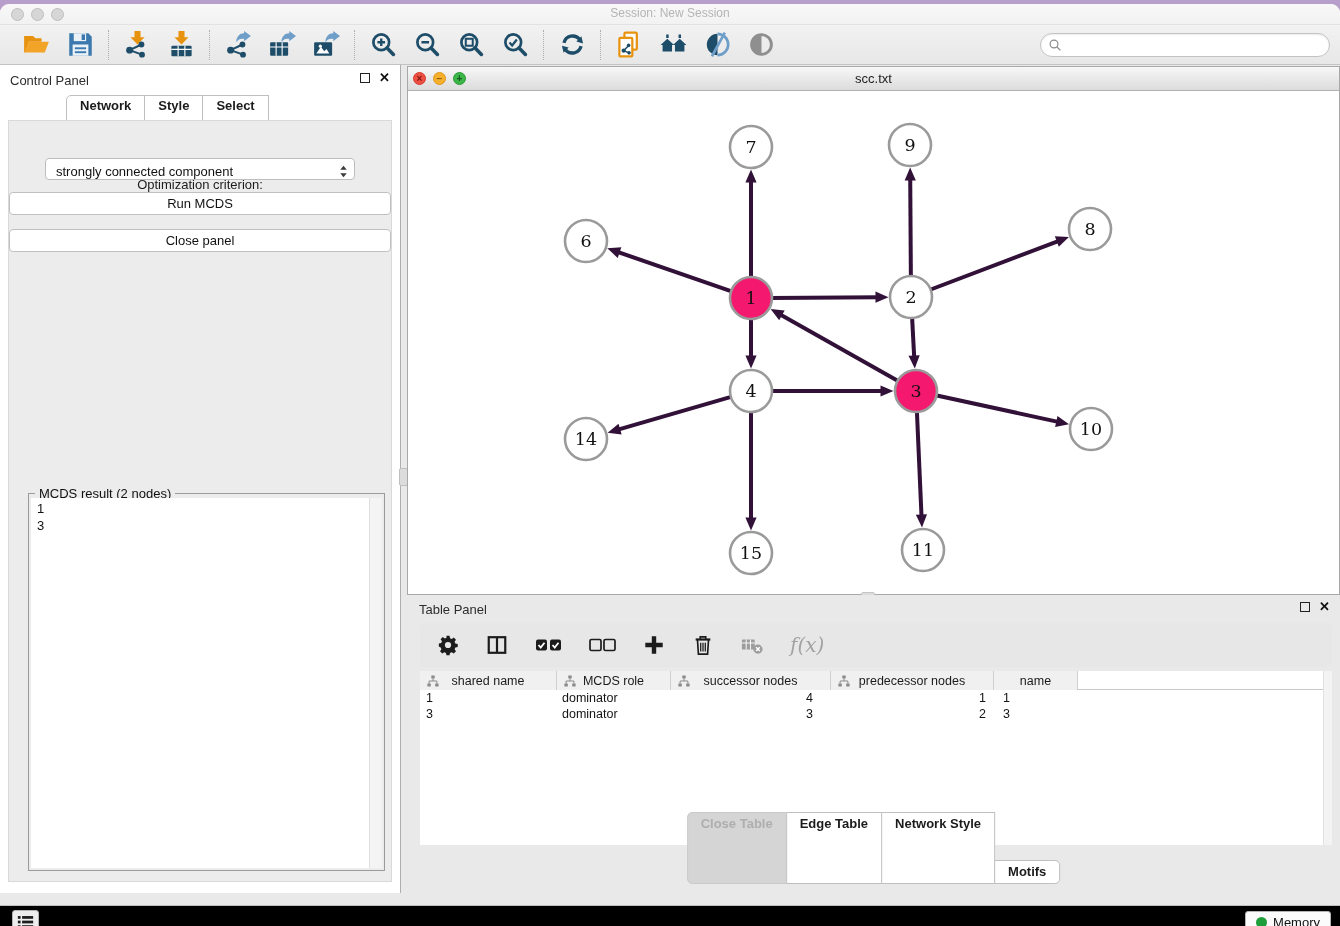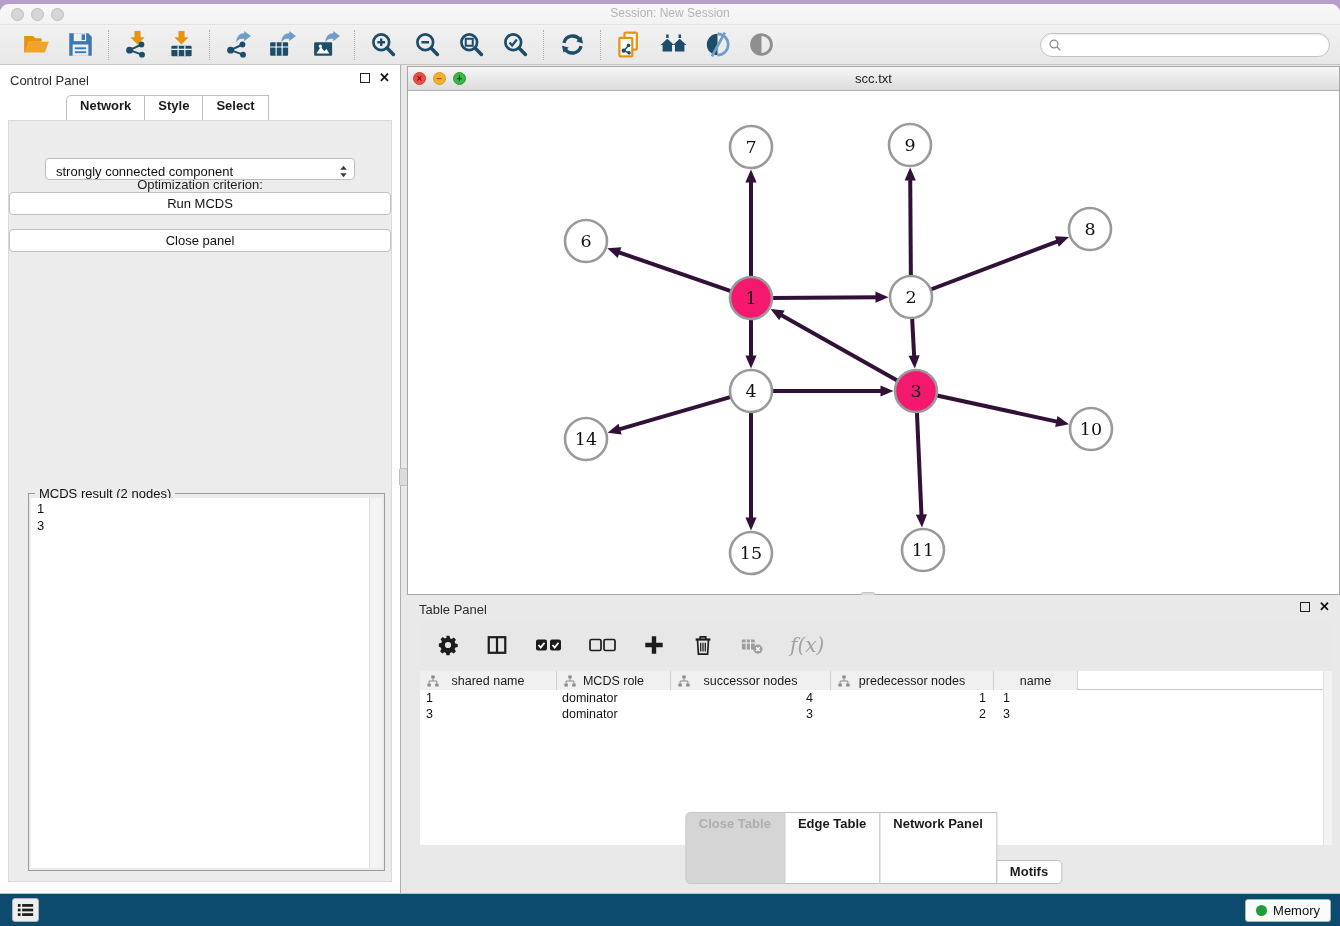--- a/index.html
+++ b/index.html
@@ -83,21 +83,21 @@
   .th-cell { position:relative; background:#f0f0f0; border-right:1px solid #cfcfcf; height:19px; display:flex; align-items:center; justify-content:center; font-size:12.5px; color:#1b1b1b; }
   .th-cell svg { position:absolute; left:7px; top:3.5px; width:12px; height:12px; }
   .tp-row { display:flex; height:16px; font-size:12.5px; color:#141414; }
   .td-cell { height:16px; line-height:16px; overflow:hidden; white-space:nowrap; }
 
   .tp-tabs { bottom:9px; left:50%; transform:translateX(-50%); }
   .tp-tabs .seg-tab { padding:3px 13px 4px; }
   .tp-tabs .seg-tab.sel { background:#d5d5d5; color:#aeaeae; }
 
   
-  .statusbar { position:absolute; left:0; bottom:0; right:0; height:33px; background:#0c4a6e; border-top:1px solid #c0c0c0; }
+  .statusbar { position:absolute; left:0; bottom:0; right:0; height:21px; background:#000000; border-top:1px solid #c0c0c0; }
   .tasks-btn { position:absolute; left:12px; top:4px; width:27px; height:24px; border:1px solid #b3b3b3; border-radius:3px; display:flex; align-items:center; justify-content:center; background:#ededed; }
   .tasks-btn svg { width:17px; height:14px; }
   .memory-btn { position:absolute; right:9px; top:5px; height:23px; border:1px solid #b3b3b3; border-radius:3px; background:#fbfbfb; display:flex; align-items:center; gap:6px; padding:0 10px; font-size:13px; color:#111; }
   .mem-dot { width:11px; height:11px; border-radius:50%; background:#1d9e3a; }
 </style>
 </head>
 <body>
 
 <div class="window">
 
@@ -529,21 +529,21 @@
                 <div class="td-cell" style="width: 160px; text-align: right; padding-right: 18px;">3</div>
                 <div class="td-cell" style="width: 163px; text-align: right; padding-right: 8px;">2</div>
                 <div class="td-cell" style="width: 84px; text-align: left; padding-left: 9px;">3</div>
               </div>
             </div>
           <div class="tp-scroll"></div>
         </div>
         <div class="seg-tabs tp-tabs" id="tp-tabs" style="position:absolute">
             <span class="seg-tab sel">Close Table</span>
             <span class="seg-tab">Edge Table</span>
-            <span class="seg-tab">Network Panel</span>
+            <span class="seg-tab">Network Style</span>
             <span class="seg-tab">Motifs</span>
           </div>
       </div>
 
     </div>
   </div>
 
   <div class="statusbar">
     <div class="tasks-btn">
       <svg viewBox="0 0 20 16" fill="#1c1c1c">

